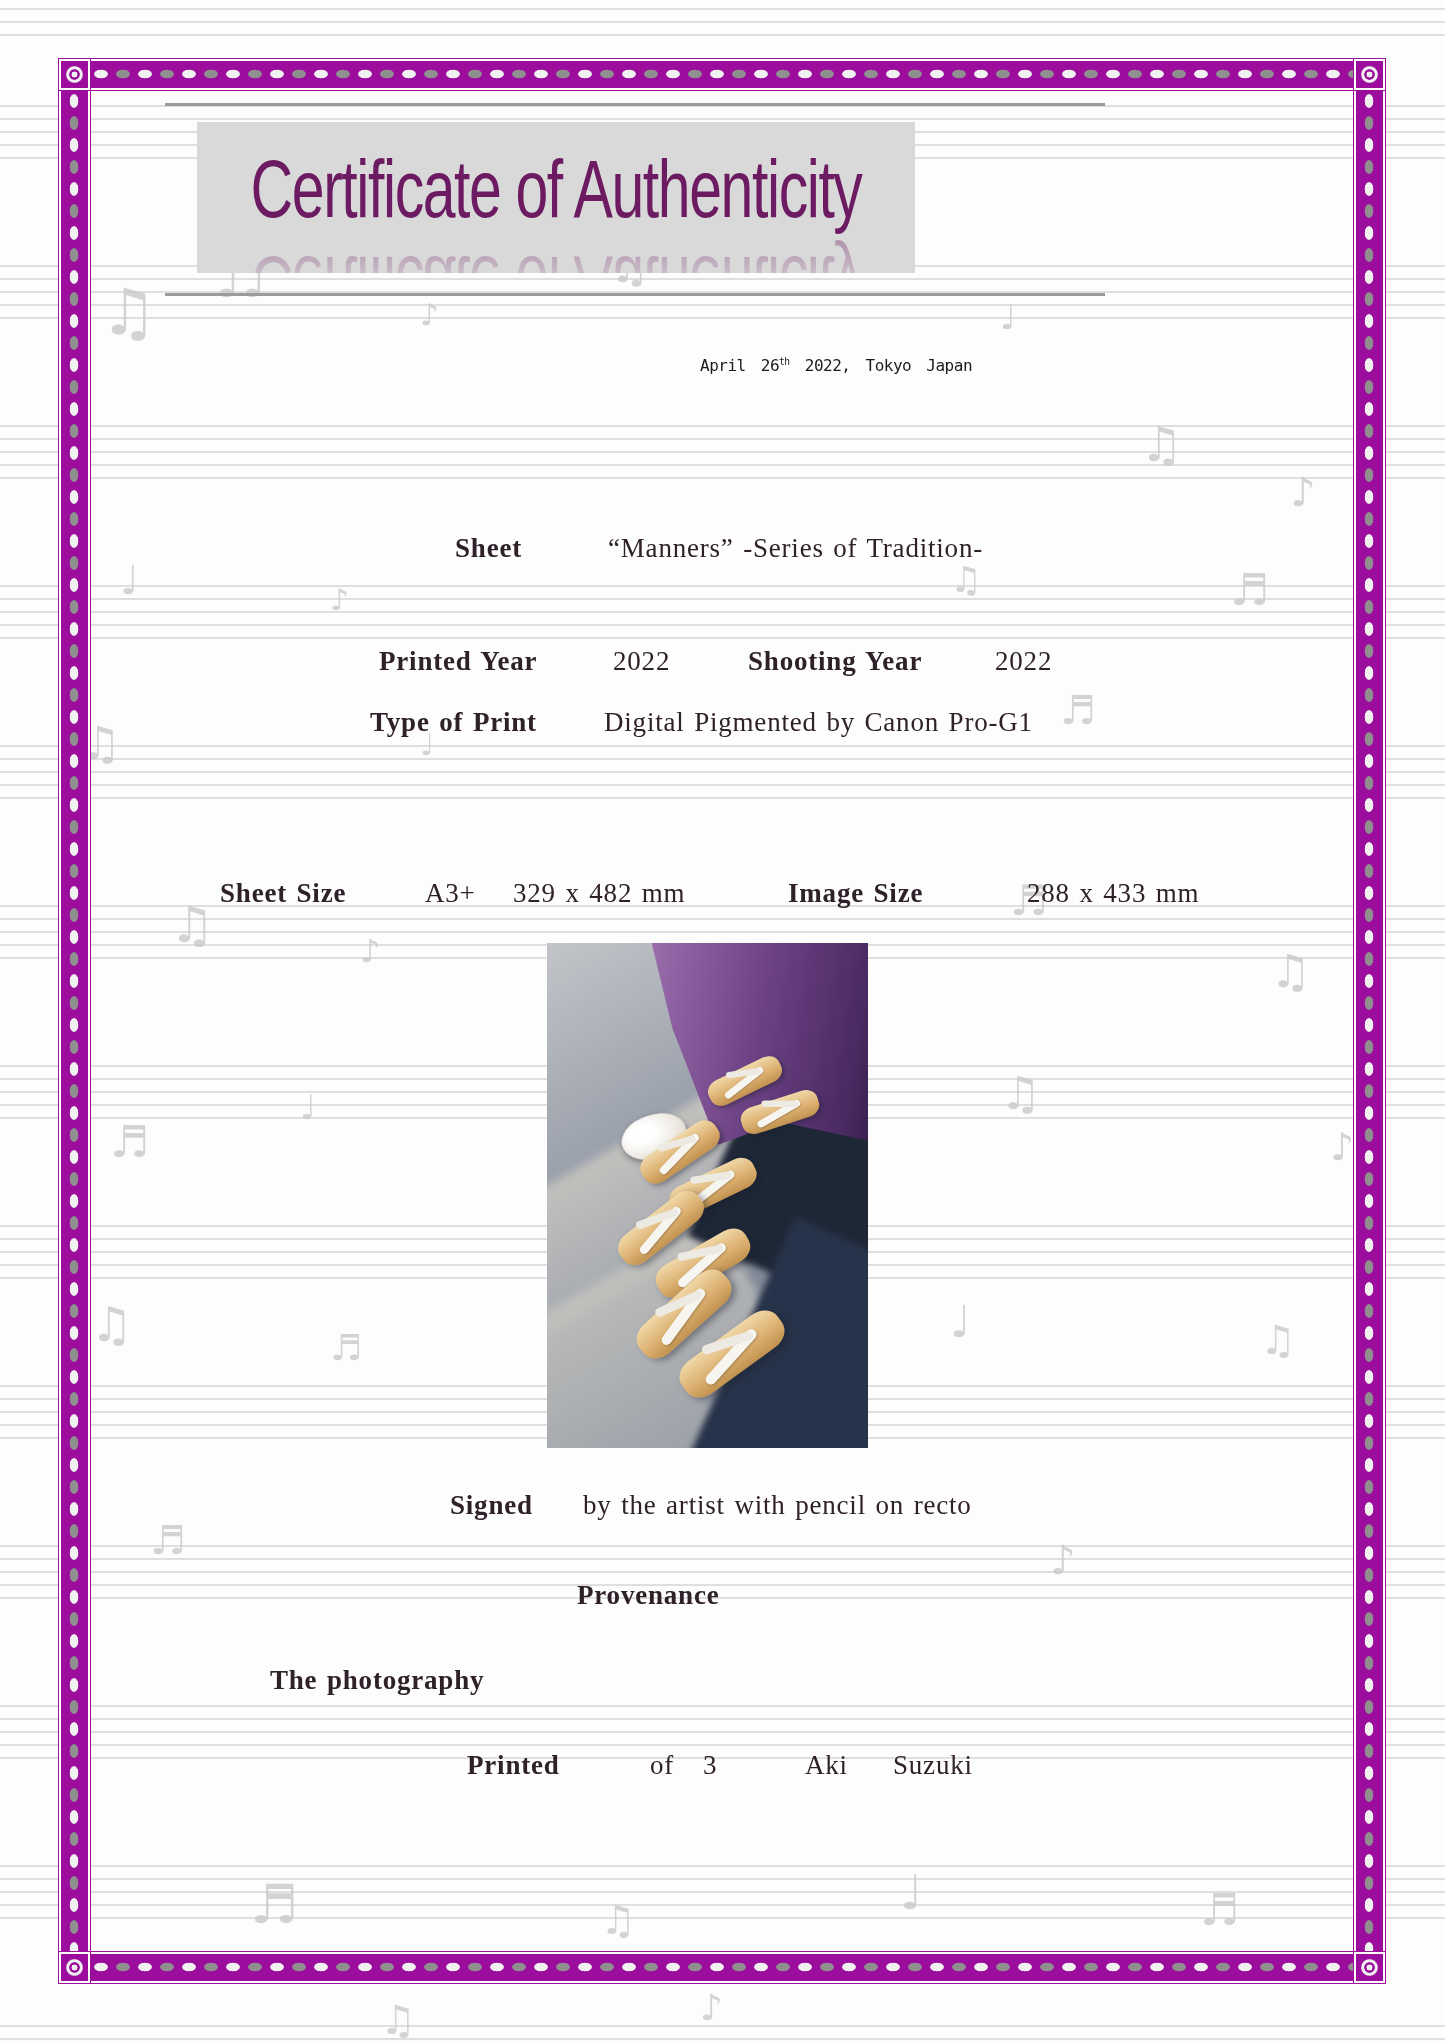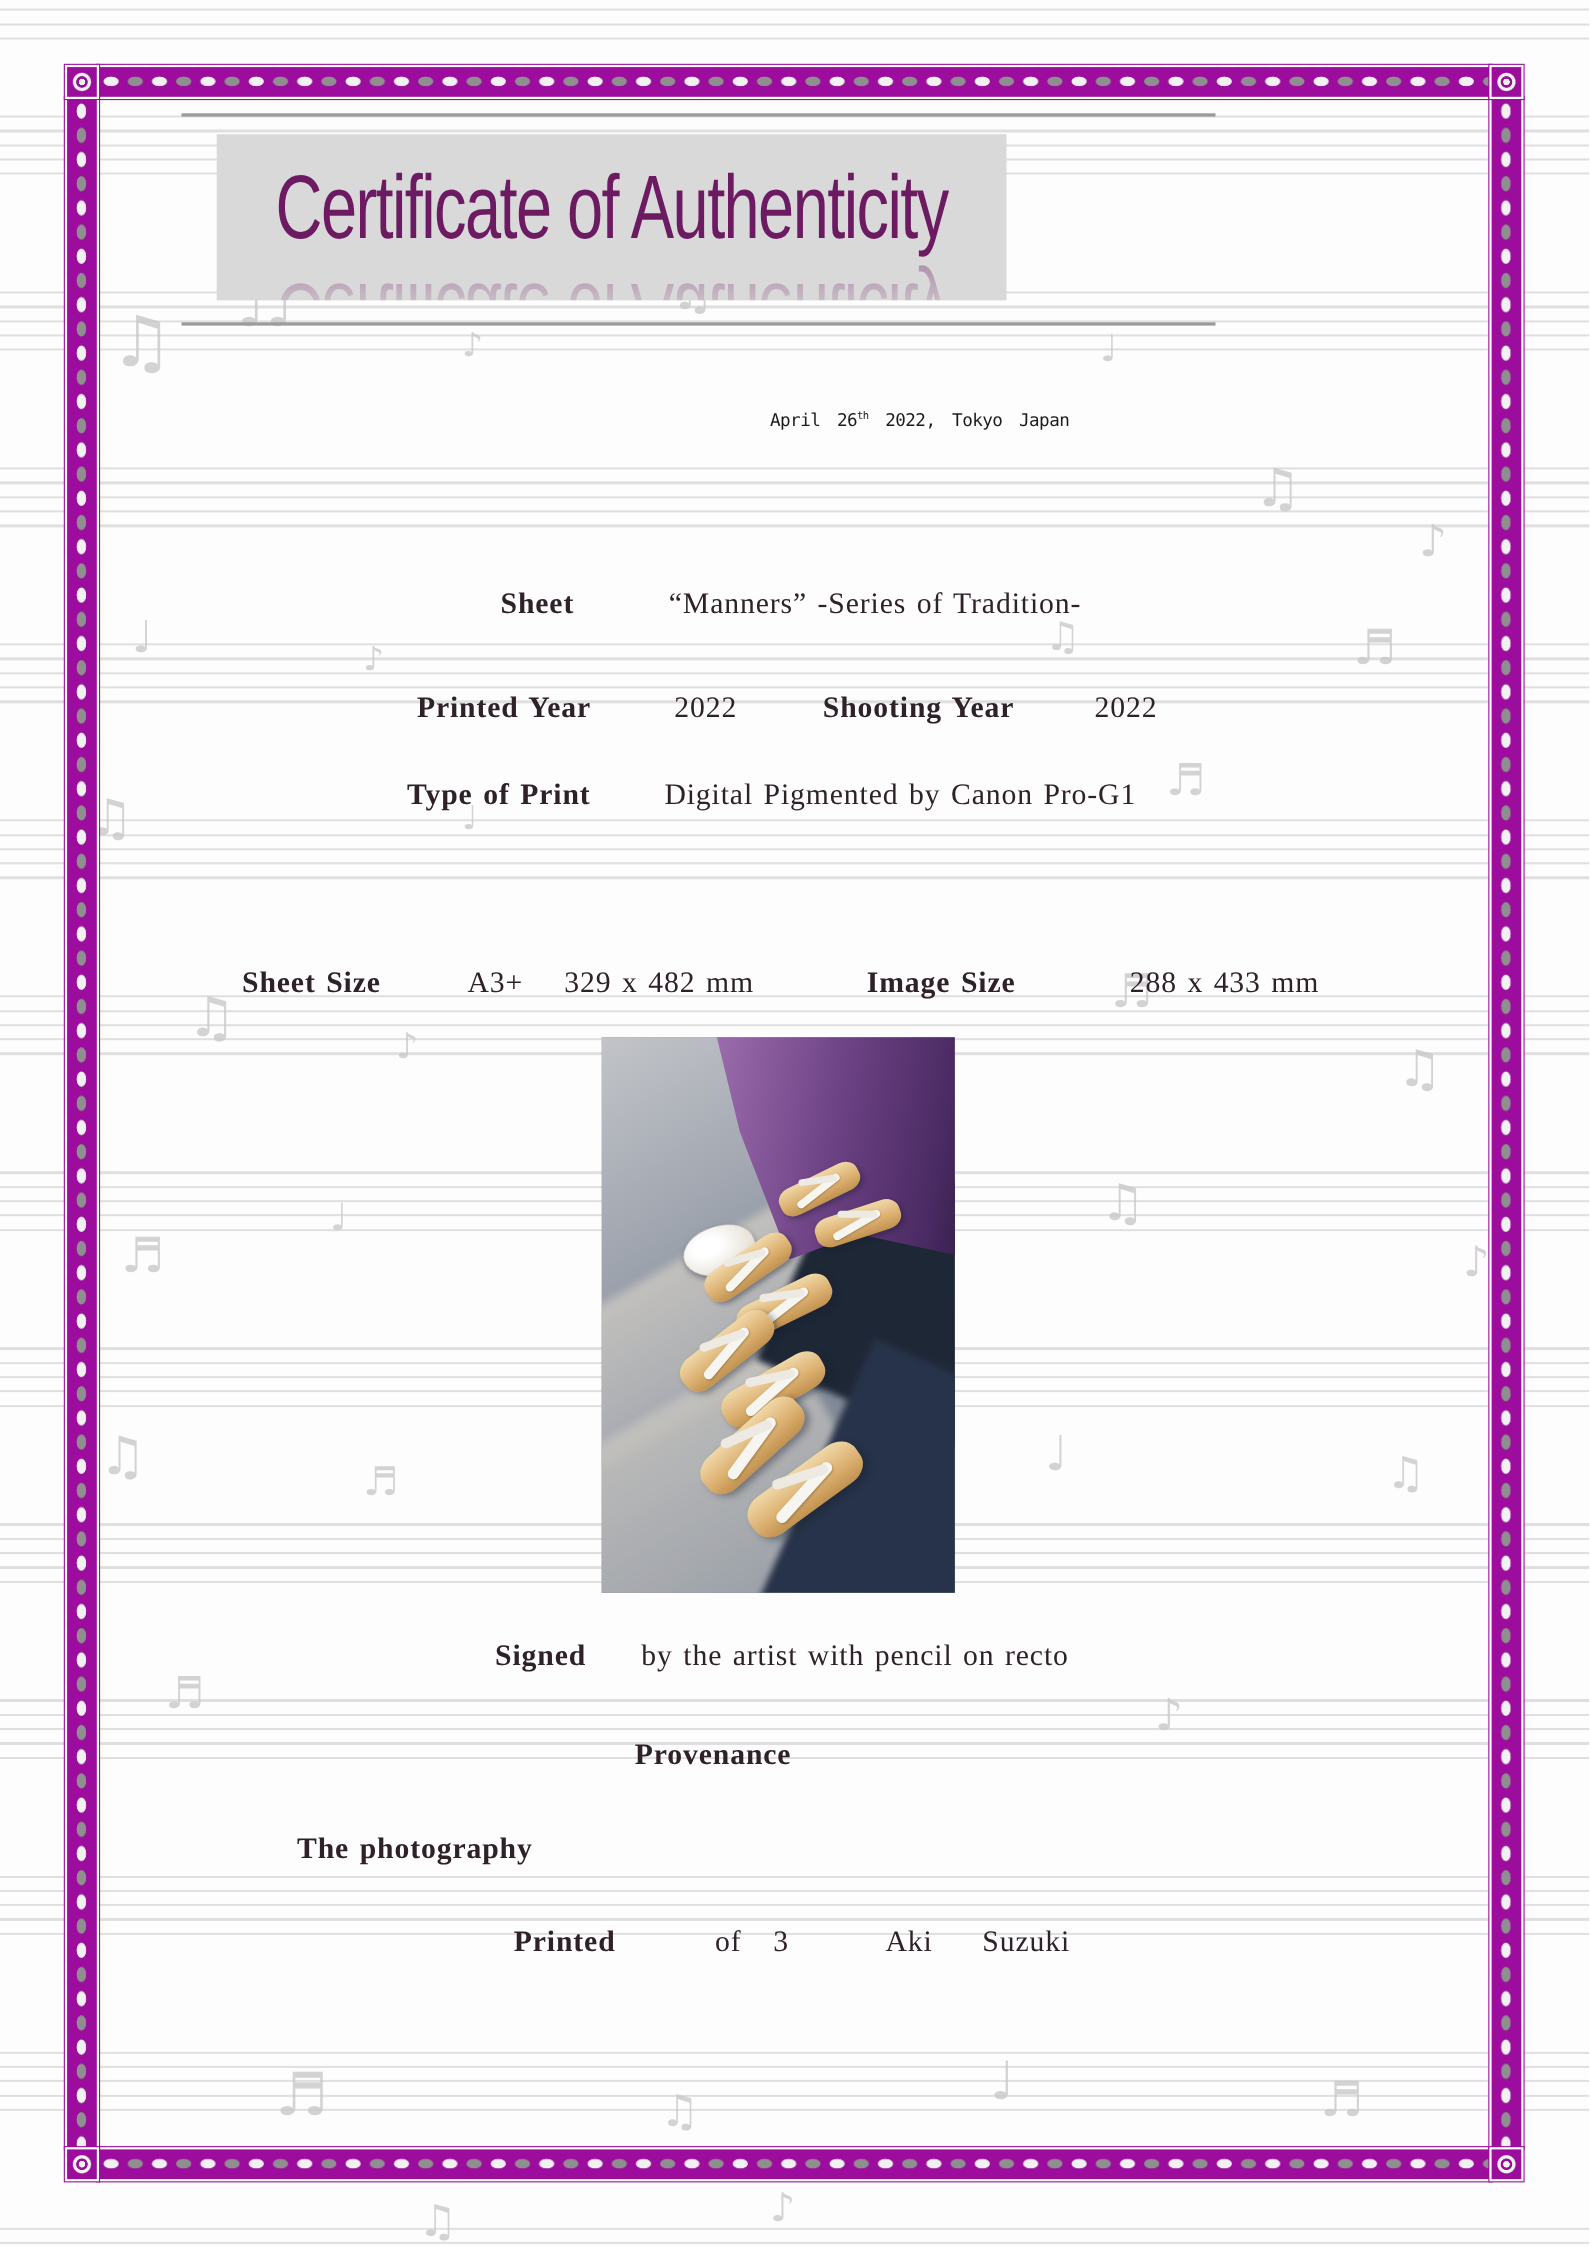--- a/index.html
+++ b/index.html
@@ -69,21 +69,21 @@
     top:116px;opacity:.45;transform:translateX(-50%) scaleX(.72) scaleY(-1);
     -webkit-mask-image:linear-gradient(to top,rgba(0,0,0,.85) 0%,rgba(0,0,0,0) 62%);
     mask-image:linear-gradient(to top,rgba(0,0,0,.85) 0%,rgba(0,0,0,0) 62%);
   }
   
   .row{position:absolute;left:0;width:1445px;height:42px;z-index:3;font-size:27px;letter-spacing:.8px;word-spacing:2px;}
   .seg{position:absolute;white-space:pre;}
   .lbl{font-weight:bold;}
   .mono .seg{
     font-family:"DejaVu Sans Mono","Liberation Mono",monospace;
-    font-size:16px;letter-spacing:-.5px;word-spacing:6px;color:#1c1c1c;margin-top:16px;
+    font-size:16px;letter-spacing:-.5px;word-spacing:6px;color:#1c1c1c;
   }
   .mono sup{font-size:.6em;vertical-align:super;}
   
   .photo{position:absolute;left:547px;top:943px;width:321px;height:505px;overflow:hidden;z-index:4;background:#8a93a1;}
   .ph{position:absolute;}
   .ph-base{inset:0;background:linear-gradient(150deg,#c2c4c8 0%,#9aa0ab 35%,#848c9a 60%,#747c8c 100%);}
   .ph-cloth{
     left:18%;top:-6%;width:88%;height:46%;filter:blur(1px);
     background:linear-gradient(100deg,#ab7fba 0%,#8a5c9e 30%,#6b4183 55%,#4a2a62 85%,#331b44 100%);
     clip-path:polygon(14% 0,100% 0,100% 100%,62% 90%,40% 100%,24% 50%);
@@ -175,21 +175,21 @@
   <div class="row mono" style="top:356px">
     <span class="seg" style="left:700px"><span>April 26</span><sup>th</sup><span> 2022, Tokyo Japan</span></span>
   </div>
 
 
   <div class="row" style="top:533px">
     <span class="seg lbl" style="left:455px">Sheet</span>
     <span class="seg" style="left:608px">“Manners” -Series of Tradition-</span>
   </div>
 
-  <div class="row" style="top:628px">
+  <div class="row" style="top:646px">
     <span class="seg lbl" style="left:379px">Printed Year</span>
     <span class="seg" style="left:613px">2022</span>
     <span class="seg lbl" style="left:748px">Shooting Year</span>
     <span class="seg" style="left:995px">2022</span>
   </div>
 
   <div class="row" style="top:707px">
     <span class="seg lbl" style="left:370px">Type of Print</span>
     <span class="seg" style="left:604px">Digital Pigmented by Canon Pro-G1</span>
   </div>

